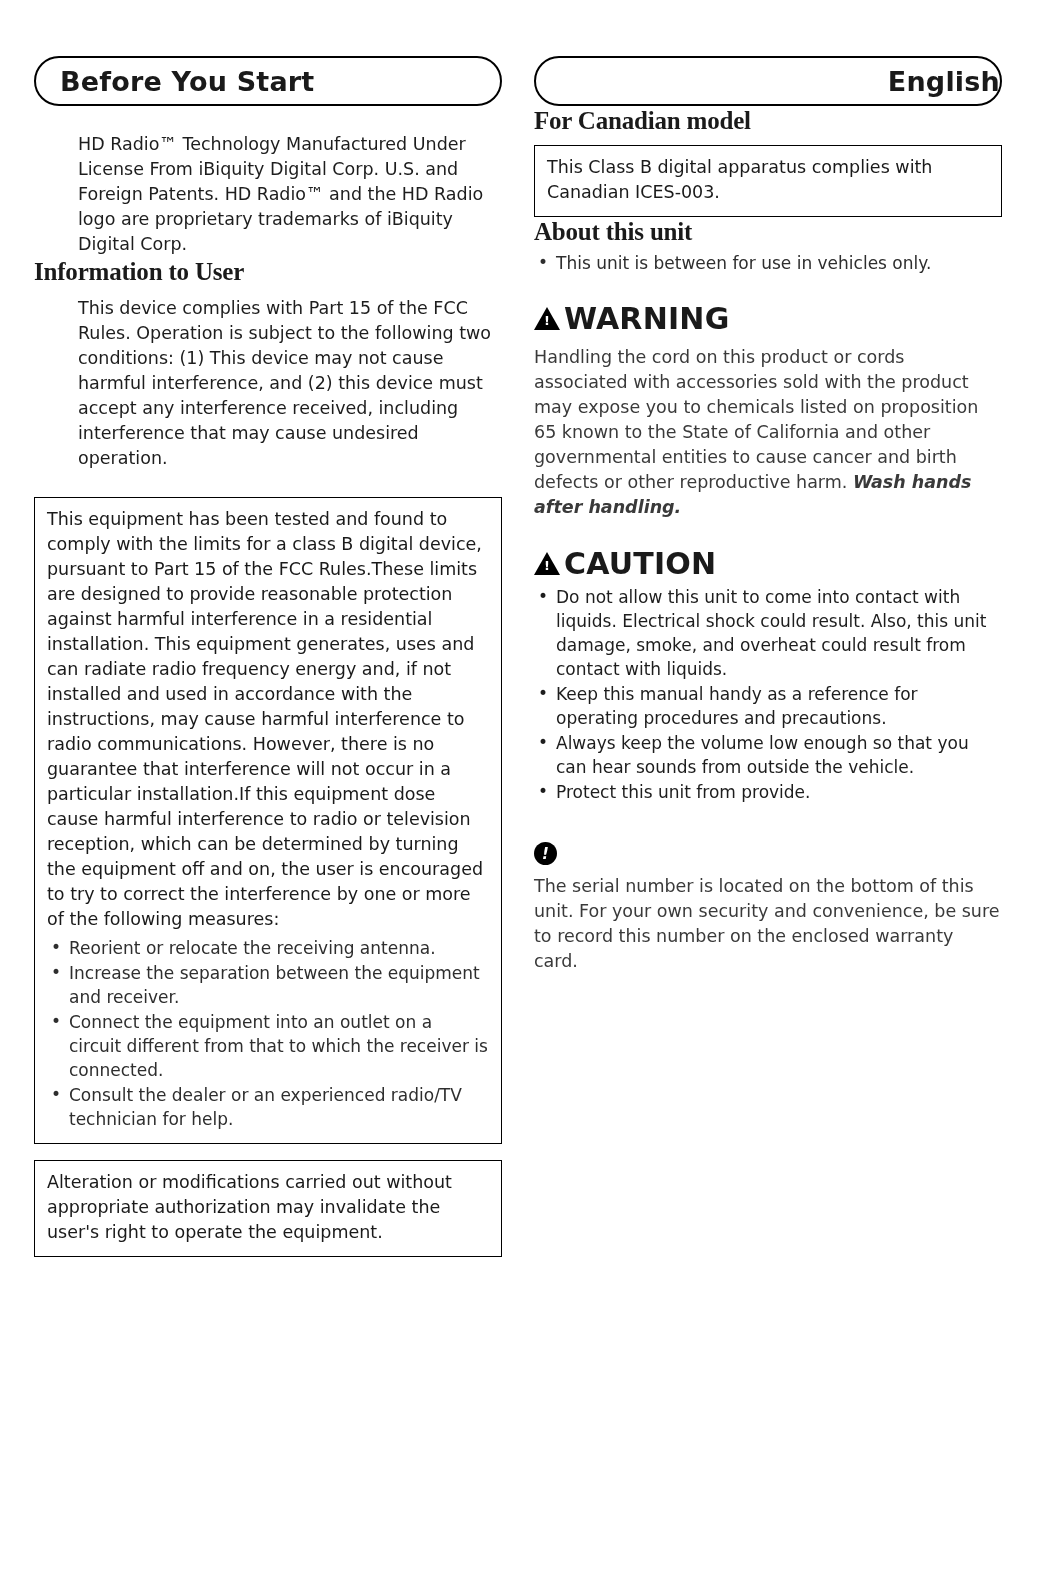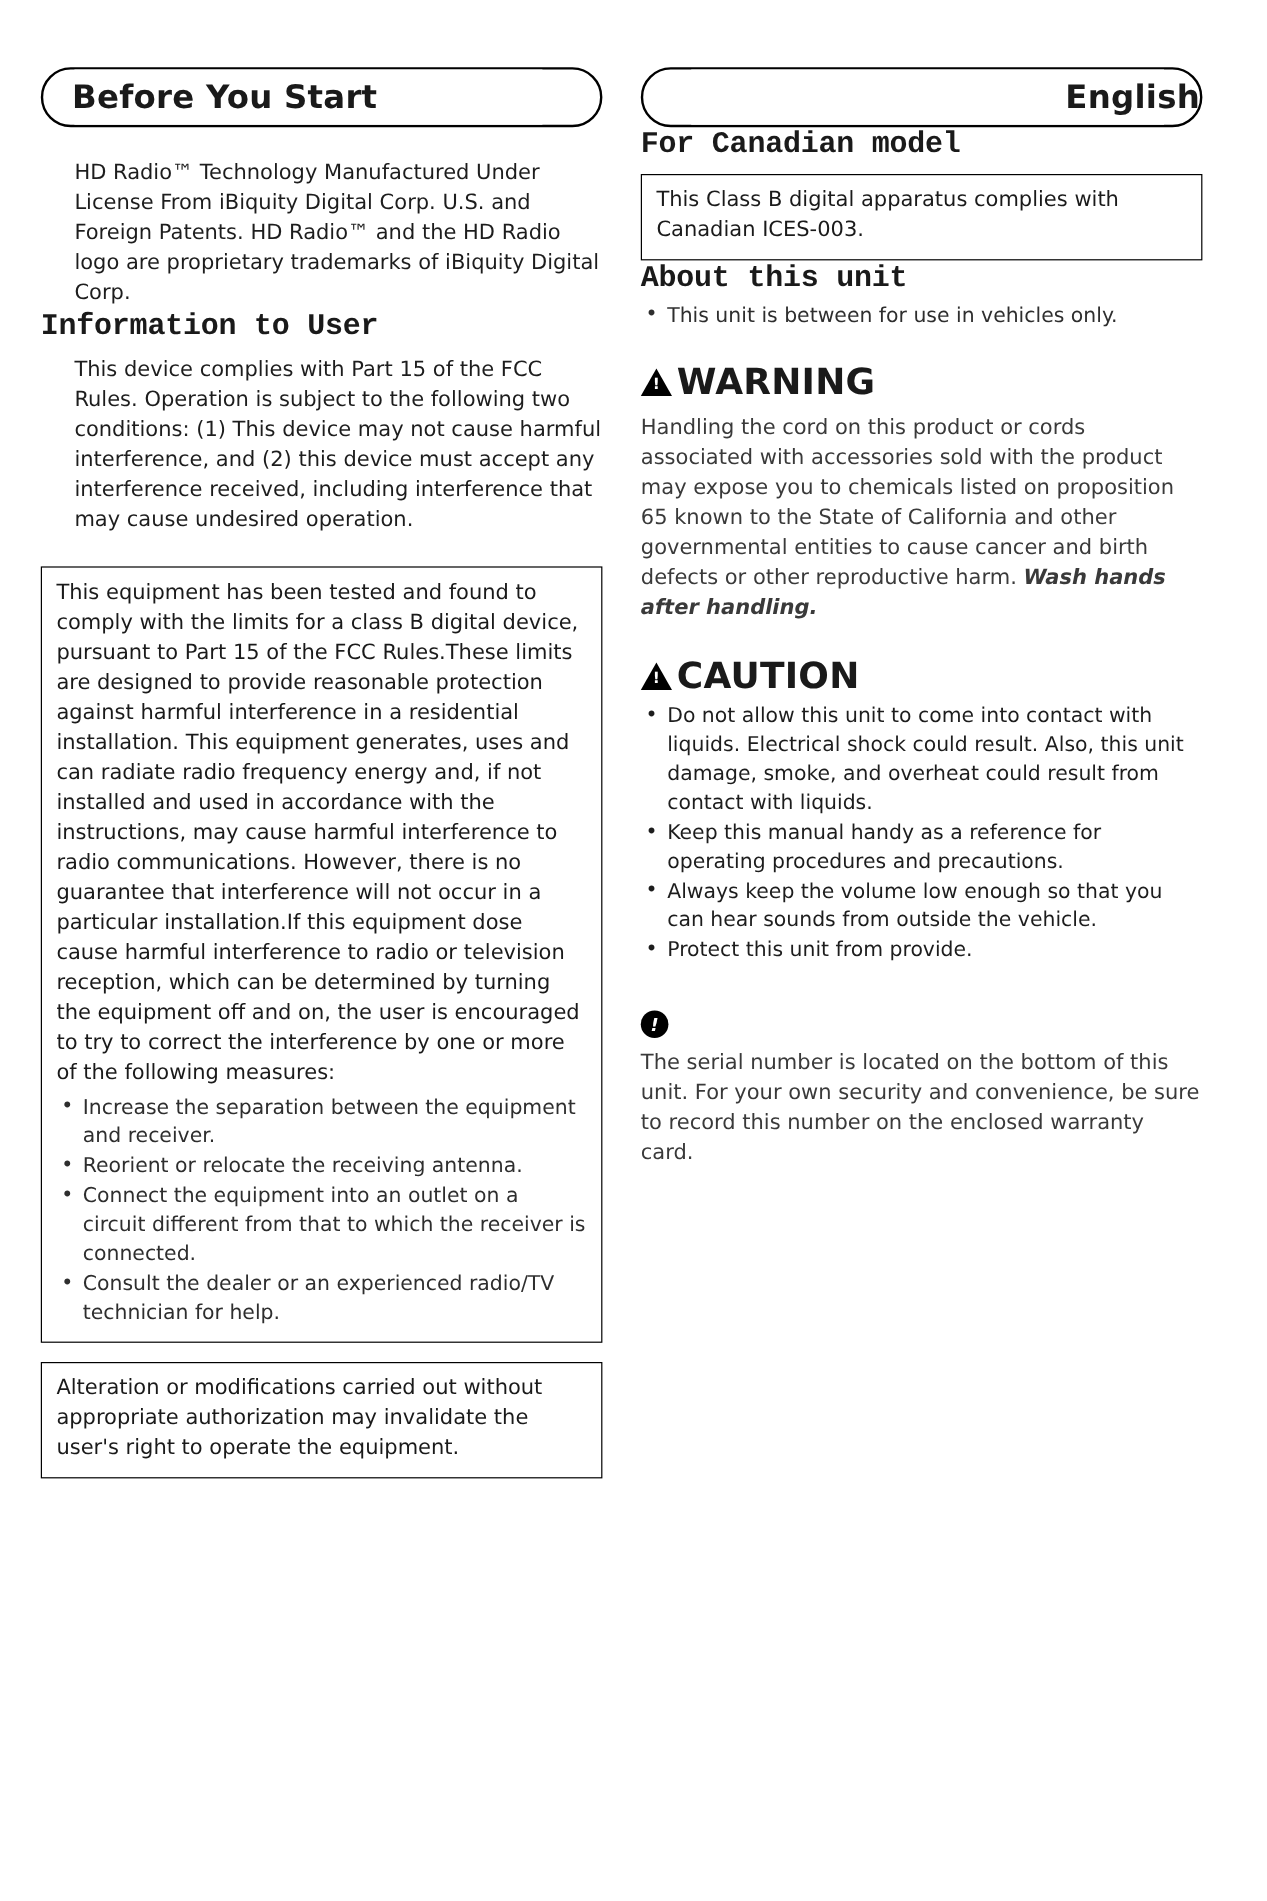--- a/index.html
+++ b/index.html
@@ -92,28 +92,28 @@
     background: #fff;
   }
 
   
   .body-block {
     font-size: 17.5px;
     line-height: 25px;
     color: #1d1d1d;
   }
   .indent {
-    margin-left: 28px;
+    margin-left: 44px;
   }
   .gap-lg { margin-top: 26px; }
   .gap-md { margin-top: 16px; }
   .gap-sm { margin-top: 9px; }
 
   h2.section {
-    font-family: Liberation Mono, monospace;
+    font-family: Liberation Serif, serif;
     font-weight: bold;
     font-size: 25px;
     margin: 0;
     line-height: 30px;
     letter-spacing: -0.2px;
   }
 
   .framed {
     border: 1.8px solid #000;
     padding: 9px 12px 11px 12px;
@@ -208,22 +208,22 @@
     </div>
 
     <div class="body-block indent gap-lg">HD Radio™ Technology Manufactured Under License From iBiquity Digital Corp. U.S. and Foreign Patents. HD Radio™ and the HD Radio logo are proprietary trademarks of iBiquity Digital Corp.</div>
 
     <h2 class="section gap-lg">Information to User</h2>
     <div class="body-block indent gap-sm">This device complies with Part 15 of the FCC Rules. Operation is subject to the following two conditions: (1) This device may not cause harmful interference, and (2) this device must accept any interference received, including interference that may cause undesired operation.</div>
 
     <div class="framed gap-lg">
       <div>This equipment has been tested and found to comply with the limits for a class B digital device, pursuant to Part 15 of the FCC Rules.These limits are designed to provide reasonable protection against harmful interference in a residential installation. This equipment generates, uses and can radiate radio frequency energy and, if not installed and used in accordance with the instructions, may cause harmful interference to radio communications. However, there is no guarantee that interference will not occur in a particular installation.If this equipment dose cause harmful interference to radio or television reception, which can be determined by turning the equipment off and on, the user is encouraged to try to correct the interference by one or more of the following measures:</div>
       <ul class="bullets">
+        <li>Reorient or relocate the receiving antenna.</li>
         <li>Increase the separation between the equipment and receiver.</li>
-        <li>Reorient or relocate the receiving antenna.</li>
         <li>Connect the equipment into an outlet on a circuit different from that to which the receiver is connected.</li>
         <li>Consult the dealer or an experienced radio/TV technician for help.</li>
       </ul>
     </div>
 
     <div class="framed gap-md">Alteration or modifications carried out without appropriate authorization may invalidate the user's right to operate the equipment.</div>
 
   </div>
 
   <div class="col col-right">

